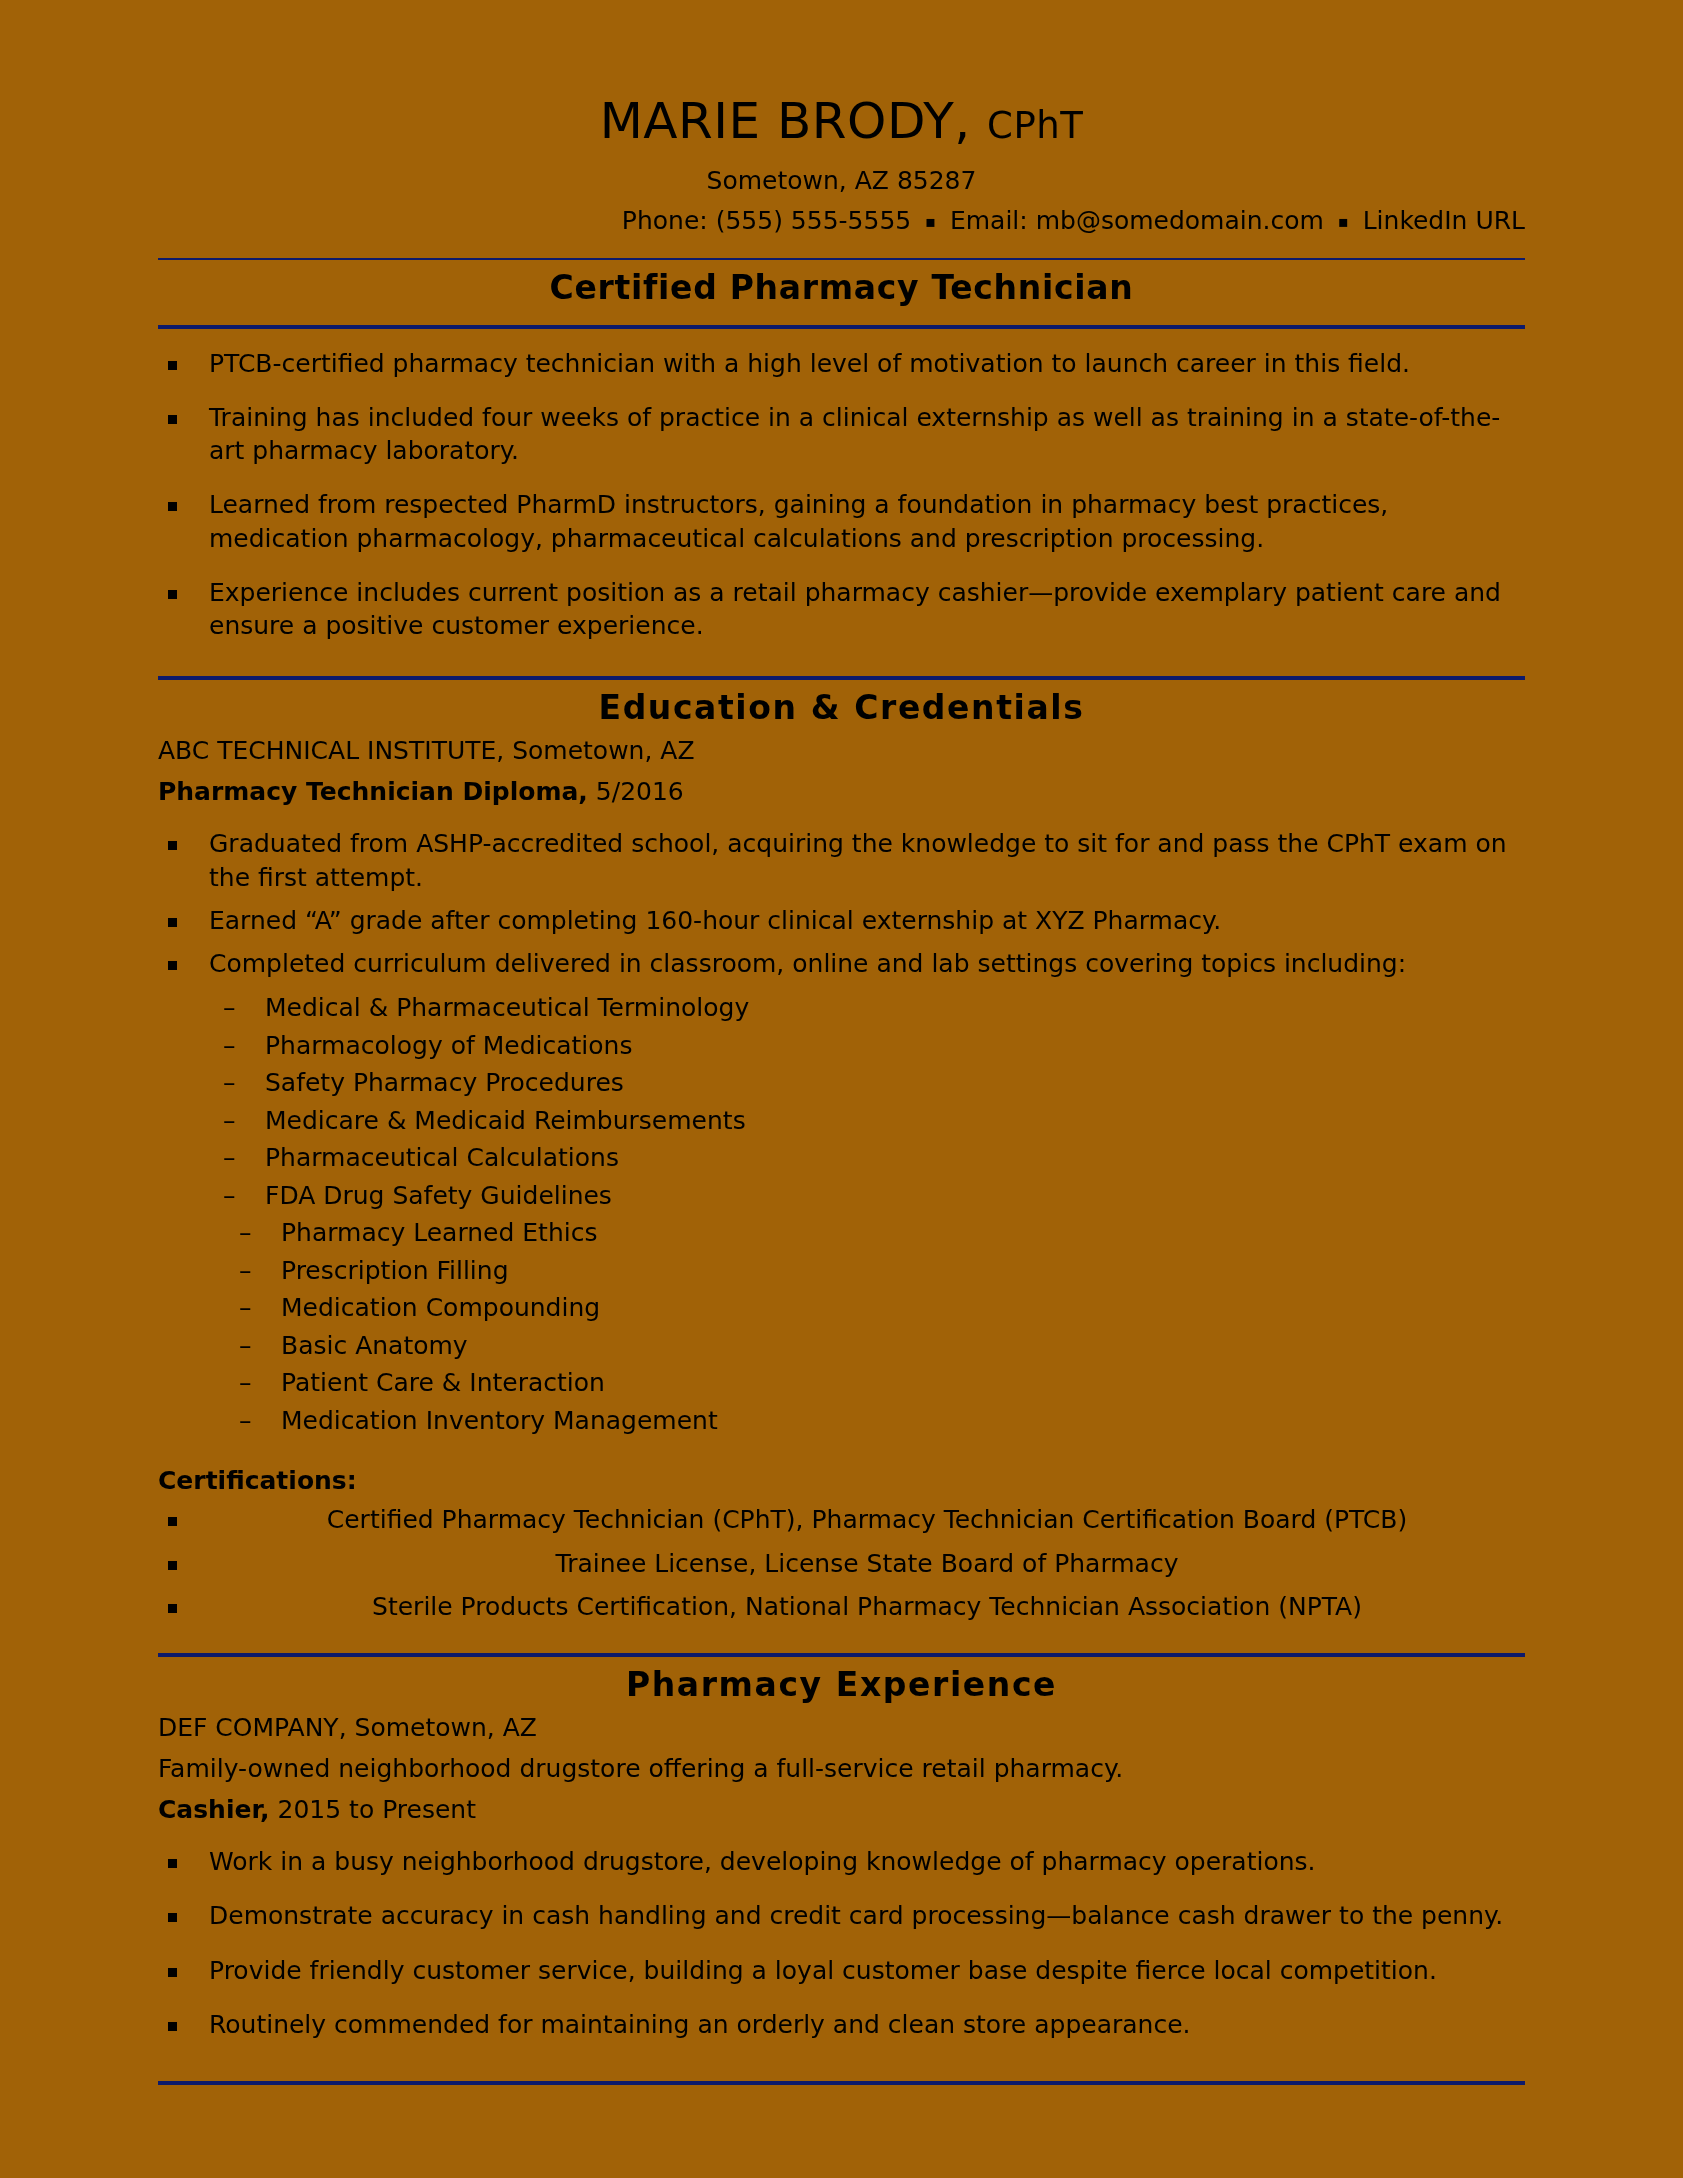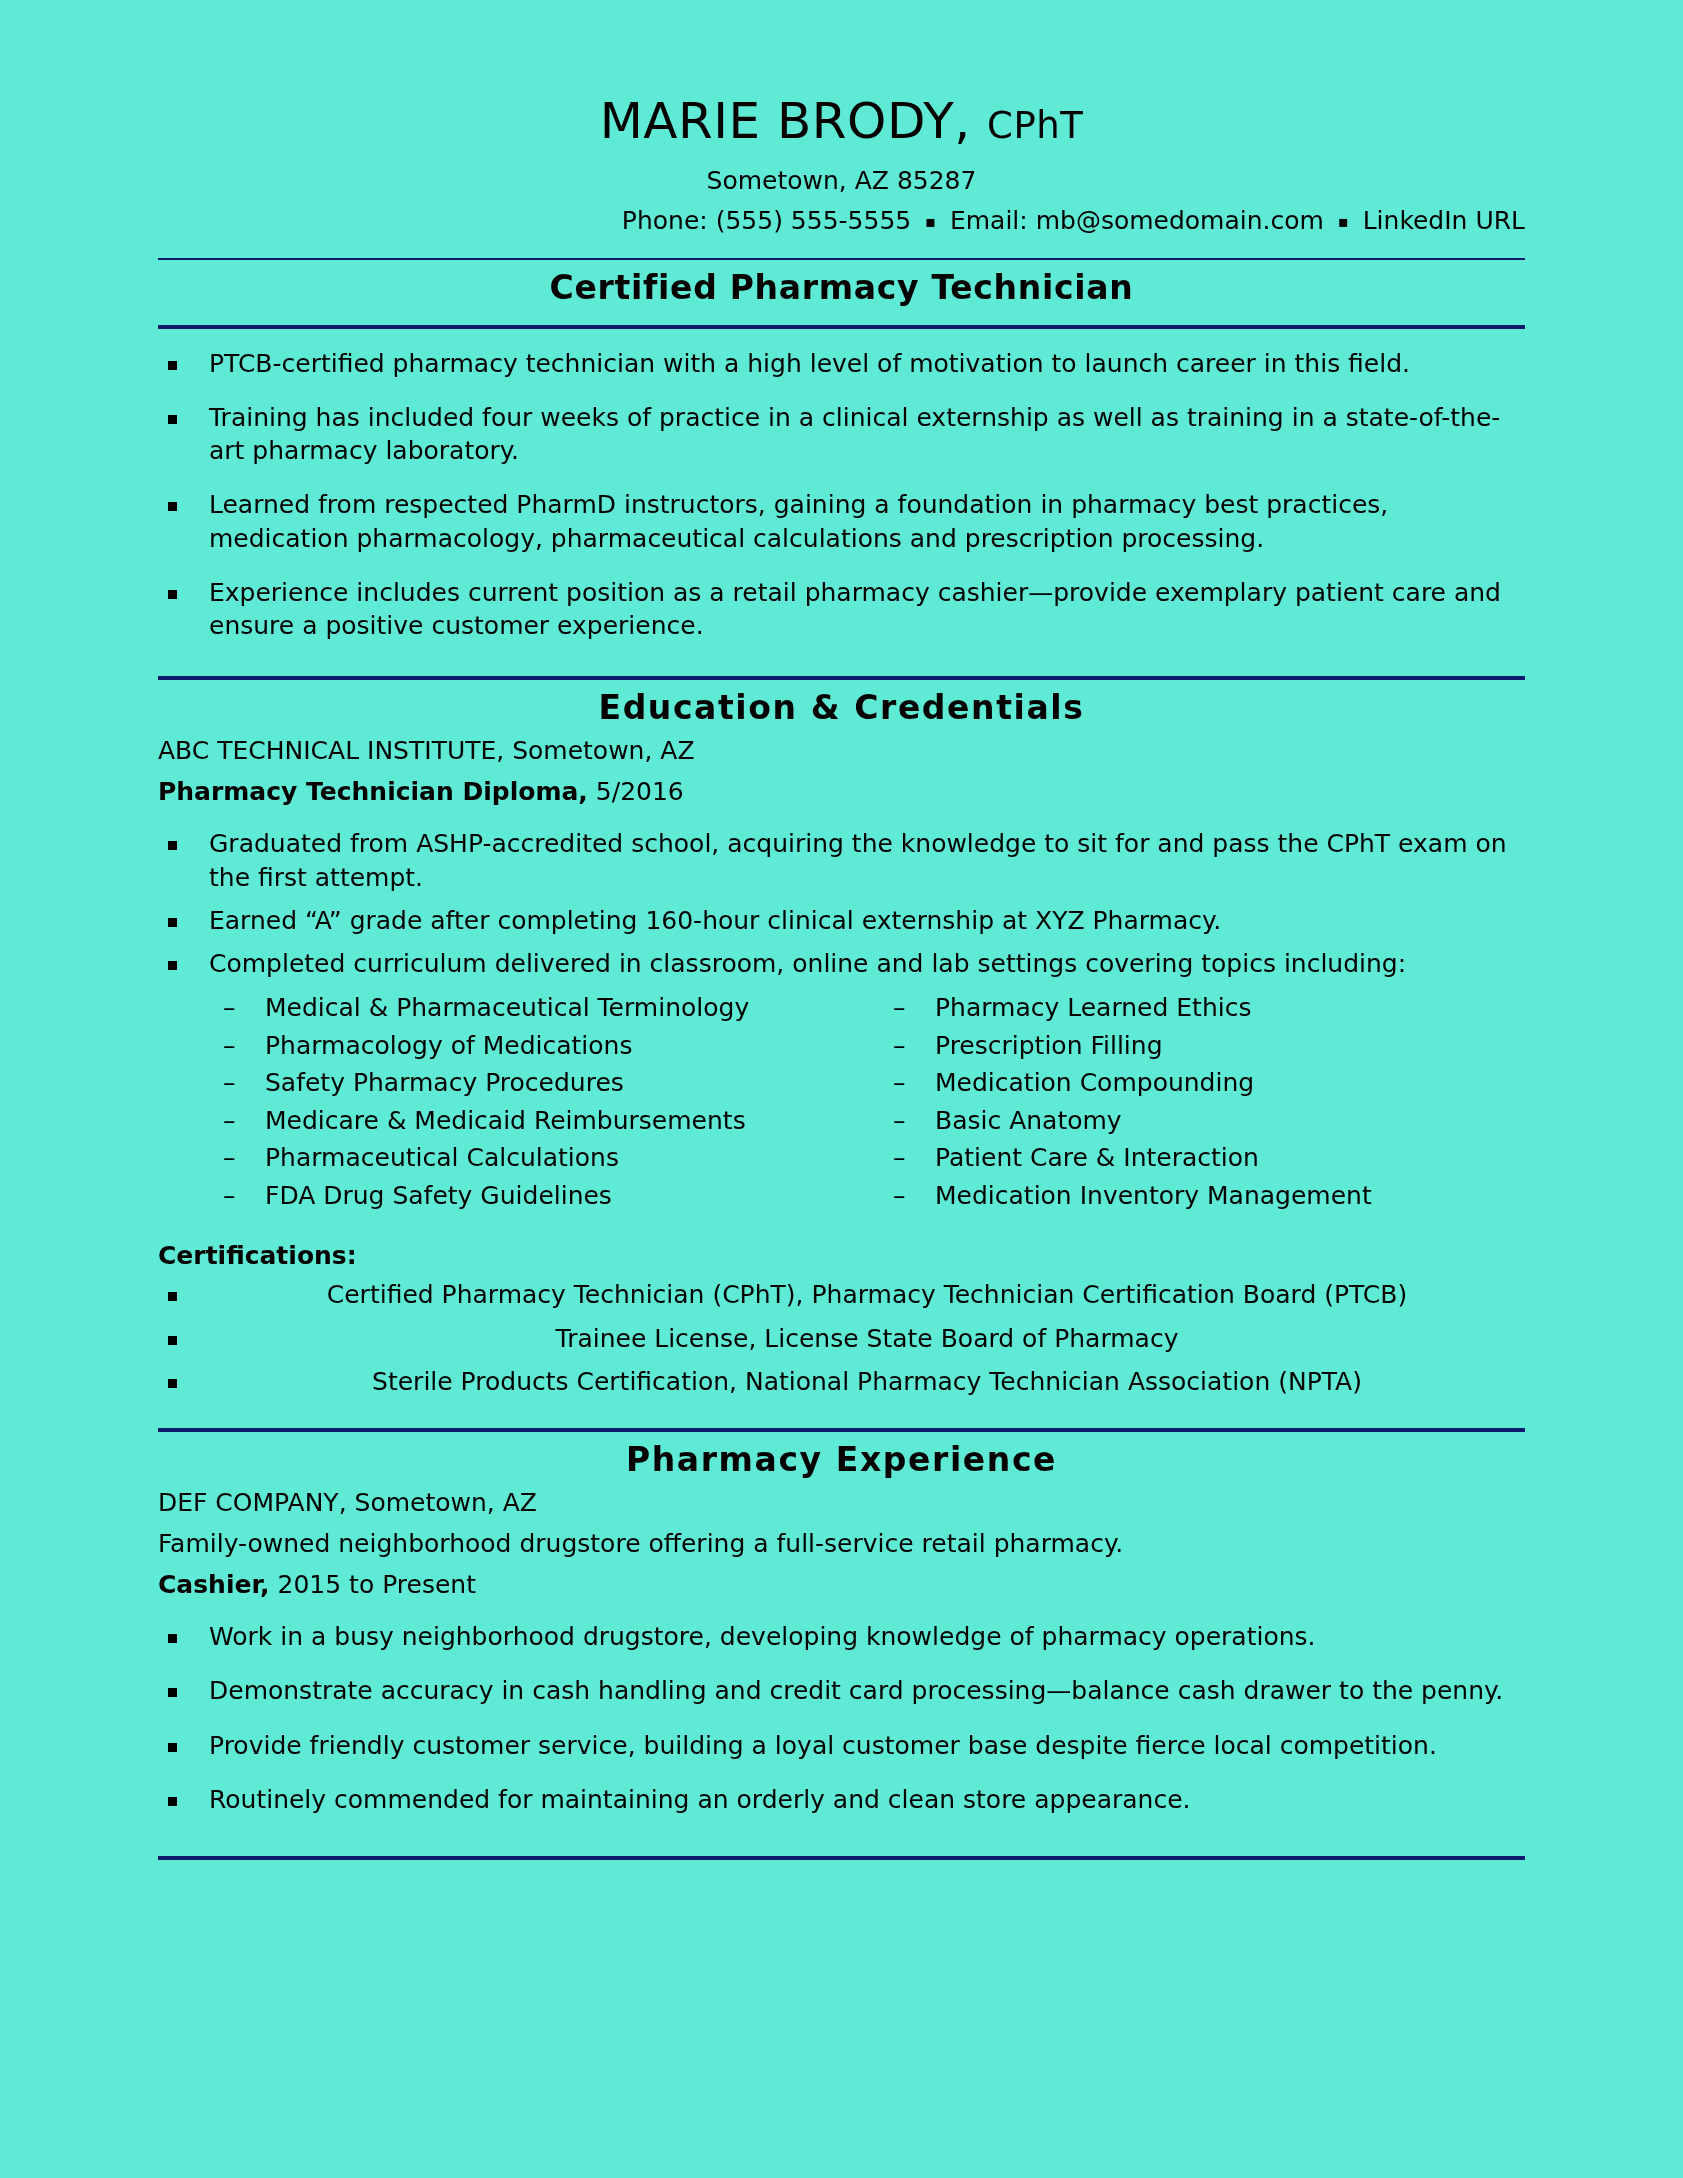--- a/index.html
+++ b/index.html
@@ -8,21 +8,21 @@
     background: #ffffff;
   }
   body {
     font-family: "DejaVu Sans", sans-serif;
     color: #000000;
   }
   .page {
     width: 1683px;
     min-height: 2178px;
     box-sizing: border-box;
-    background: #5eead4;
+    background: #a16207;
     padding: 94px 158px 40px 158px;
     position: relative;
   }
   
   .name {
     text-align: center;
     font-size: 50px;
     font-weight: 400;
     letter-spacing: 0.5px;
     line-height: 1.1;
@@ -102,20 +102,21 @@
     font-size: 25px;
     font-weight: bold;
     margin-top: 26px;
   }
   
   .dash-cols {
     display: flex;
     margin: 8px 0 0 0;
     padding-left: 59px;
     gap: 0;
+    flex-direction: column;
   }
   .dash-col {
     width: 50%;
     box-sizing: border-box;
   }
   .dash-col.right {
     padding-left: 16px;
   }
   ul.dashes {
     list-style: none;

